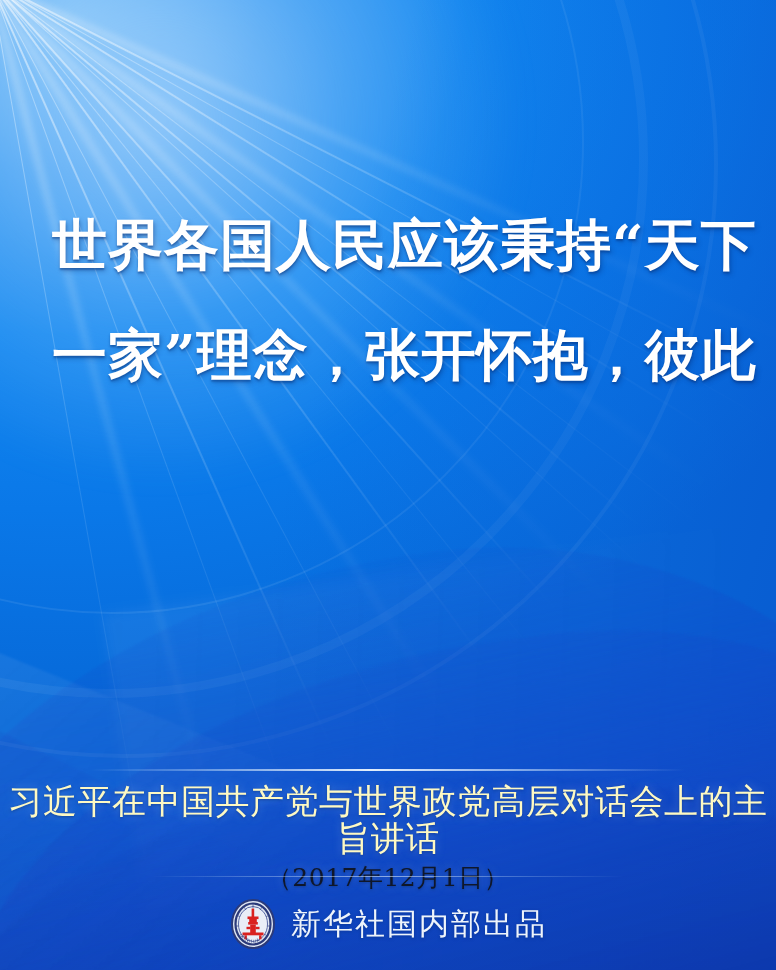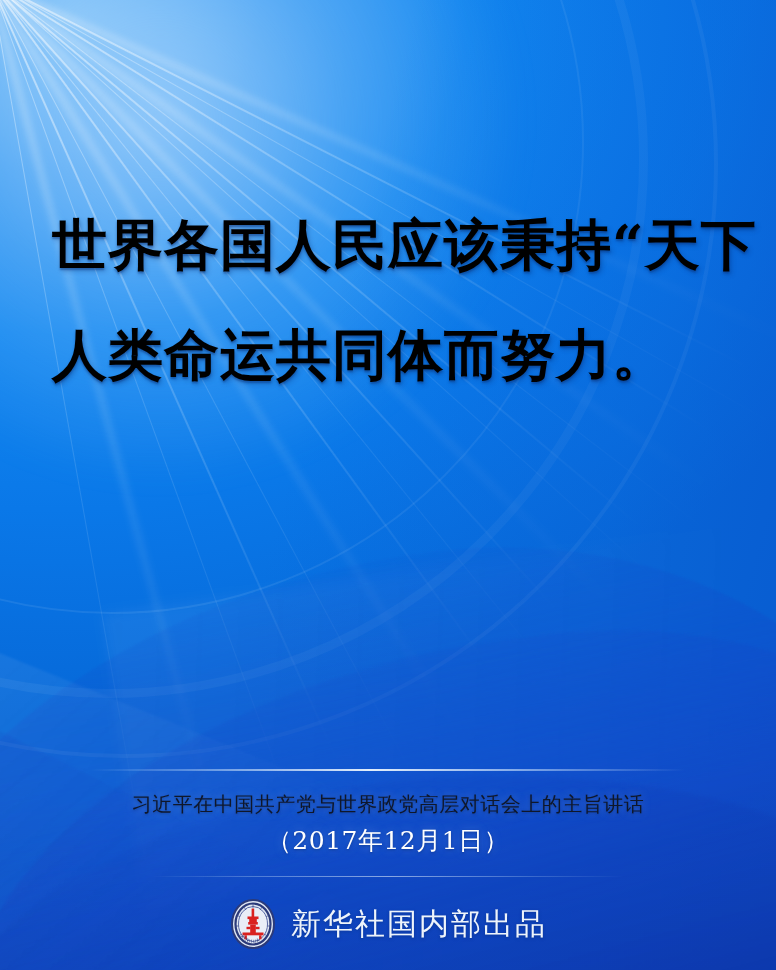--- a/index.html
+++ b/index.html
@@ -143,21 +143,21 @@
     padding: 0 52px;
     text-align: left;
     box-sizing: border-box;
   }
   .quote-line {
     font-family: "DejaVu Serif", "Liberation Serif", serif;
     font-weight: 700;
     font-size: 55px;
     line-height: 110px;
     letter-spacing: 1px;
-    color: #000000;
+    color: #ffffff;
     white-space: nowrap;
     text-shadow:
       0 2px 2px rgba(8,48,120,0.45),
       2px 3px 5px rgba(6,40,110,0.30);
   }
 
   
 
   .divider {
     position: absolute;
@@ -185,32 +185,32 @@
       rgba(255,255,255,0) 100%);
   }
 
   .attribution {
     position: absolute;
     left: 0; right: 0;
     top: 786px;
     text-align: center;
   }
   .attr-line {
-    font-family: Liberation Serif, serif;
-    font-size: 20px;
+    font-family: Liberation Mono, monospace;
+    font-size: 34px;
     line-height: 37px;
-    color: #0f172a;
+    color: #fef9c3;
     letter-spacing: 0.5px;
     text-shadow: 0 1px 3px rgba(6,40,110,0.55), 0 0 10px rgba(180,215,255,0.35);
   }
   .attr-date {
     font-family: "DejaVu Serif", "Liberation Serif", serif;
     font-size: 25px;
     line-height: 36px;
-    color: #ffffff;
+    color: #0f172a;
     letter-spacing: 0.5px;
     text-shadow: 0 1px 3px rgba(6,40,110,0.55), 0 0 10px rgba(180,215,255,0.35);
   }
 
   .footer {
     position: absolute;
     left: 0; right: 0;
     top: 898px;
     display: flex;
     align-items: center;
@@ -268,21 +268,21 @@
   <div class="sheen-mid"></div>
   <div class="wave wave-a"></div>
   <div class="wave wave-b"></div>
   <div class="wave wave-c"></div>
   <div class="facet-left2"></div>
   <div class="facet-left"></div>
   <div class="vignette"></div>
 
   <div class="quote">
     <div class="quote-line">世界各国人民应该秉持“天下</div>
-    <div class="quote-line">人类命运共同体而努力。</div>
+    <div class="quote-line">一家”理念，张开怀抱，彼此</div>
   </div>
 
   <div class="divider divider-top"></div>
 
   <div class="attribution">
     <div class="attr-line">习近平在中国共产党与世界政党高层对话会上的主旨讲话</div>
     <div class="attr-date">（2017年12月1日）</div>
   </div>
 
   <div class="divider divider-bottom"></div>

